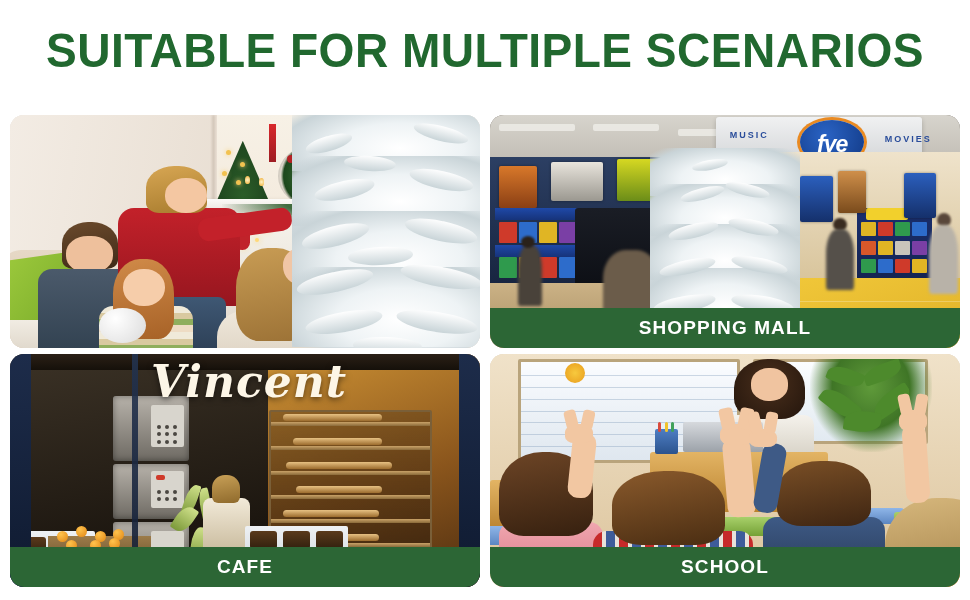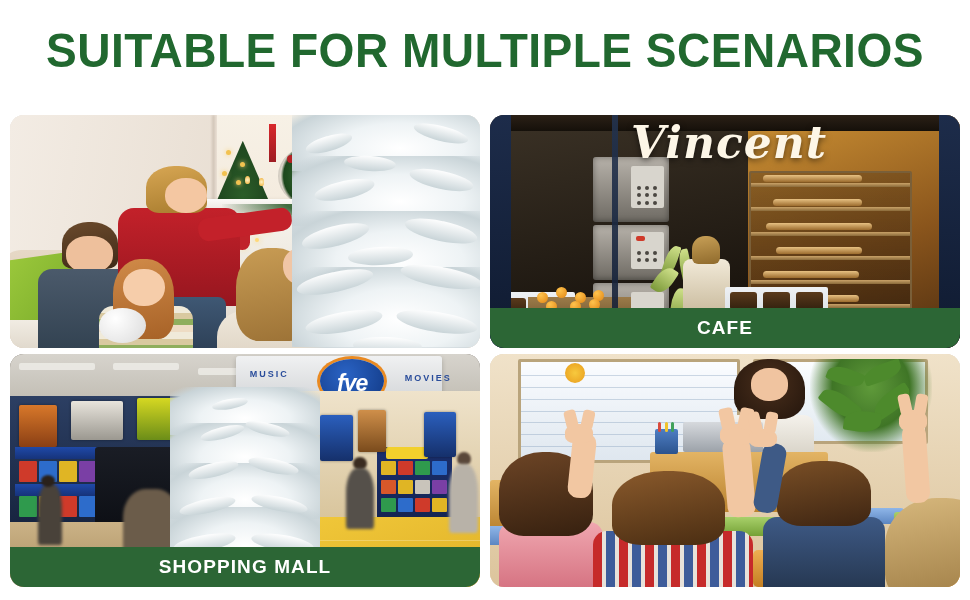--- a/index.html
+++ b/index.html
@@ -363,126 +363,20 @@
             <div class="needle" style="left:24%;top:20%;width:24%;height:6%;transform:rotate(4deg)"></div>
             <div class="needle" style="left:26%;top:56%;width:30%;height:7%;transform:rotate(-3deg)"></div>
             <div class="needle" style="left:28%;top:92%;width:32%;height:7%;transform:rotate(2deg)"></div>
           </div>
         </div>
       </div>
     </div>
 
     <div class="card">
       <div class="photo">
-        <div class="cafe">
-          <div class="warm"></div>
-          <div class="glassdark"></div>
-          <div class="topbar"></div>
-
-          <div class="oven" style="left:22%;top:18%;width:16%;height:28%"></div>
-          <div class="panel" style="left:30%;top:22%;width:7%;height:18%">
-            <i style="left:18%;top:46%"></i>
-              <i style="left:42%;top:46%"></i>
-              <i style="left:66%;top:46%"></i>
-            <i style="left:18%;top:64%"></i>
-              <i style="left:42%;top:64%"></i>
-              <i style="left:66%;top:64%"></i>
-            <i style="left:18%;top:82%"></i>
-              <i style="left:42%;top:82%"></i>
-              <i style="left:66%;top:82%"></i>
-          </div>
-          <div class="oven" style="left:22%;top:47%;width:16%;height:24%"></div>
-          <div class="panel" style="left:30%;top:50%;width:7%;height:16%">
-            <i style="left:18%;top:52%"></i>
-              <i style="left:42%;top:52%"></i>
-              <i style="left:66%;top:52%"></i>
-            <i style="left:18%;top:72%"></i>
-              <i style="left:42%;top:72%"></i>
-              <i style="left:66%;top:72%"></i>
-          </div>
-          <div class="redbtn" style="left:31%;top:52%"></div>
-          <div class="oven" style="left:22%;top:72%;width:16%;height:22%"></div>
-          <div class="panel" style="left:30%;top:76%;width:7%;height:14%">
-            <i style="left:18%;top:52%"></i>
-              <i style="left:42%;top:52%"></i>
-              <i style="left:66%;top:52%"></i>
-          </div>
-
-          <div class="rack" style="left:55%;top:24%;width:34%;height:74%">
-            <div class="shelf" style="top:6%"></div>
-              <div class="shelf" style="top:20%"></div>
-            <div class="shelf" style="top:34%"></div>
-              <div class="shelf" style="top:48%"></div>
-            <div class="shelf" style="top:62%"></div>
-              <div class="shelf" style="top:76%"></div>
-            <div class="shelf" style="top:90%"></div>
-            <div class="loaf" style="left:8%;top:1%;width:62%"></div>
-            <div class="loaf" style="left:14%;top:15%;width:56%"></div>
-            <div class="loaf" style="left:10%;top:29%;width:66%"></div>
-            <div class="loaf" style="left:16%;top:43%;width:54%"></div>
-            <div class="loaf" style="left:8%;top:57%;width:60%"></div>
-            <div class="loaf" style="left:18%;top:71%;width:50%"></div>
-            <div class="loaf" style="left:12%;top:85%;width:58%"></div>
-          </div>
-
-          <div class="lily">
-            <div class="leaf" style="left:20%;top:0%;width:16%;height:34%;transform:rotate(18deg)"></div>
-            <div class="leaf" style="left:40%;top:4%;width:14%;height:36%;transform:rotate(-12deg)"></div>
-            <div class="leaf" style="left:8%;top:22%;width:22%;height:30%;transform:rotate(34deg)"></div>
-            <div class="leaf" style="left:48%;top:26%;width:22%;height:30%;transform:rotate(-32deg)"></div>
-            <div class="leaf" style="left:28%;top:46%;width:18%;height:36%;transform:rotate(6deg)"></div>
-          </div>
-
-          <div class="baker-body"></div>
-          <div class="baker-hair"></div>
-
-          <div class="tray" style="left:50%;top:74%;width:22%;height:26%">
-            <i style="left:5%;top:8%;width:26%;height:30%"></i>
-              <i style="left:37%;top:8%;width:26%;height:30%"></i>
-            <i style="left:69%;top:8%;width:26%;height:30%"></i>
-            <i style="left:5%;top:50%;width:26%;height:30%"></i>
-              <i style="left:37%;top:50%;width:26%;height:30%"></i>
-            <i style="left:69%;top:50%;width:26%;height:30%"></i>
-          </div>
-          <div class="tray" style="left:0%;top:76%;width:18%;height:24%">
-            <i style="left:6%;top:10%;width:36%;height:32%"></i>
-              <i style="left:52%;top:10%;width:36%;height:32%"></i>
-            <i style="left:6%;top:56%;width:36%;height:32%"></i>
-              <i style="left:52%;top:56%;width:36%;height:32%"></i>
-          </div>
-
-          <div class="basket"></div>
-          <div class="orange" style="left:10%;top:76%"></div>
-          <div class="orange" style="left:14%;top:74%"></div>
-          <div class="orange" style="left:18%;top:76%"></div>
-          <div class="orange" style="left:22%;top:75%"></div>
-          <div class="orange" style="left:12%;top:80%"></div>
-          <div class="orange" style="left:17%;top:80%"></div>
-          <div class="orange" style="left:21%;top:79%"></div>
-
-          <div class="counter"></div>
-
-          <div class="chalk">
-            <i style="top:26%;width:60%"></i>
-              <i style="top:46%;width:48%"></i>
-              <i style="top:66%;width:54%"></i>
-          </div>
-
-          <div class="mullion" style="left:26%"></div>
-          <div class="frame-l"></div>
-          <div class="frame-r"></div>
-
-          <div class="script">Vincent</div>
-        </div>
-      </div>
-      <div class="label">CAFE</div>
-    </div>
-
-    <div class="card">
-      <div class="photo">
         <div class="mall">
           <div class="ceiling"></div>
           <div class="ceil-panel" style="left:2%;width:16%"></div>
           <div class="ceil-panel" style="left:22%;width:14%"></div>
           <div class="ceil-panel" style="left:40%;width:10%;top:6%"></div>
 
           <div class="signboard"></div>
           <div class="sign-word" style="left:51%;top:6.5%">MUSIC</div>
           <div class="sign-oval"></div>
           <div class="sign-fye">fye</div>
@@ -582,20 +476,126 @@
             <div class="needle" style="left:54%;top:74%;width:42%;height:8%;transform:rotate(9deg)"></div>
             <div class="needle" style="left:20%;top:88%;width:56%;height:8%;transform:rotate(1deg)"></div>
           </div>
         </div>
       </div>
       <div class="label">SHOPPING MALL</div>
     </div>
 
     <div class="card">
       <div class="photo">
+        <div class="cafe">
+          <div class="warm"></div>
+          <div class="glassdark"></div>
+          <div class="topbar"></div>
+
+          <div class="oven" style="left:22%;top:18%;width:16%;height:28%"></div>
+          <div class="panel" style="left:30%;top:22%;width:7%;height:18%">
+            <i style="left:18%;top:46%"></i>
+              <i style="left:42%;top:46%"></i>
+              <i style="left:66%;top:46%"></i>
+            <i style="left:18%;top:64%"></i>
+              <i style="left:42%;top:64%"></i>
+              <i style="left:66%;top:64%"></i>
+            <i style="left:18%;top:82%"></i>
+              <i style="left:42%;top:82%"></i>
+              <i style="left:66%;top:82%"></i>
+          </div>
+          <div class="oven" style="left:22%;top:47%;width:16%;height:24%"></div>
+          <div class="panel" style="left:30%;top:50%;width:7%;height:16%">
+            <i style="left:18%;top:52%"></i>
+              <i style="left:42%;top:52%"></i>
+              <i style="left:66%;top:52%"></i>
+            <i style="left:18%;top:72%"></i>
+              <i style="left:42%;top:72%"></i>
+              <i style="left:66%;top:72%"></i>
+          </div>
+          <div class="redbtn" style="left:31%;top:52%"></div>
+          <div class="oven" style="left:22%;top:72%;width:16%;height:22%"></div>
+          <div class="panel" style="left:30%;top:76%;width:7%;height:14%">
+            <i style="left:18%;top:52%"></i>
+              <i style="left:42%;top:52%"></i>
+              <i style="left:66%;top:52%"></i>
+          </div>
+
+          <div class="rack" style="left:55%;top:24%;width:34%;height:74%">
+            <div class="shelf" style="top:6%"></div>
+              <div class="shelf" style="top:20%"></div>
+            <div class="shelf" style="top:34%"></div>
+              <div class="shelf" style="top:48%"></div>
+            <div class="shelf" style="top:62%"></div>
+              <div class="shelf" style="top:76%"></div>
+            <div class="shelf" style="top:90%"></div>
+            <div class="loaf" style="left:8%;top:1%;width:62%"></div>
+            <div class="loaf" style="left:14%;top:15%;width:56%"></div>
+            <div class="loaf" style="left:10%;top:29%;width:66%"></div>
+            <div class="loaf" style="left:16%;top:43%;width:54%"></div>
+            <div class="loaf" style="left:8%;top:57%;width:60%"></div>
+            <div class="loaf" style="left:18%;top:71%;width:50%"></div>
+            <div class="loaf" style="left:12%;top:85%;width:58%"></div>
+          </div>
+
+          <div class="lily">
+            <div class="leaf" style="left:20%;top:0%;width:16%;height:34%;transform:rotate(18deg)"></div>
+            <div class="leaf" style="left:40%;top:4%;width:14%;height:36%;transform:rotate(-12deg)"></div>
+            <div class="leaf" style="left:8%;top:22%;width:22%;height:30%;transform:rotate(34deg)"></div>
+            <div class="leaf" style="left:48%;top:26%;width:22%;height:30%;transform:rotate(-32deg)"></div>
+            <div class="leaf" style="left:28%;top:46%;width:18%;height:36%;transform:rotate(6deg)"></div>
+          </div>
+
+          <div class="baker-body"></div>
+          <div class="baker-hair"></div>
+
+          <div class="tray" style="left:50%;top:74%;width:22%;height:26%">
+            <i style="left:5%;top:8%;width:26%;height:30%"></i>
+              <i style="left:37%;top:8%;width:26%;height:30%"></i>
+            <i style="left:69%;top:8%;width:26%;height:30%"></i>
+            <i style="left:5%;top:50%;width:26%;height:30%"></i>
+              <i style="left:37%;top:50%;width:26%;height:30%"></i>
+            <i style="left:69%;top:50%;width:26%;height:30%"></i>
+          </div>
+          <div class="tray" style="left:0%;top:76%;width:18%;height:24%">
+            <i style="left:6%;top:10%;width:36%;height:32%"></i>
+              <i style="left:52%;top:10%;width:36%;height:32%"></i>
+            <i style="left:6%;top:56%;width:36%;height:32%"></i>
+              <i style="left:52%;top:56%;width:36%;height:32%"></i>
+          </div>
+
+          <div class="basket"></div>
+          <div class="orange" style="left:10%;top:76%"></div>
+          <div class="orange" style="left:14%;top:74%"></div>
+          <div class="orange" style="left:18%;top:76%"></div>
+          <div class="orange" style="left:22%;top:75%"></div>
+          <div class="orange" style="left:12%;top:80%"></div>
+          <div class="orange" style="left:17%;top:80%"></div>
+          <div class="orange" style="left:21%;top:79%"></div>
+
+          <div class="counter"></div>
+
+          <div class="chalk">
+            <i style="top:26%;width:60%"></i>
+              <i style="top:46%;width:48%"></i>
+              <i style="top:66%;width:54%"></i>
+          </div>
+
+          <div class="mullion" style="left:26%"></div>
+          <div class="frame-l"></div>
+          <div class="frame-r"></div>
+
+          <div class="script">Vincent</div>
+        </div>
+      </div>
+      <div class="label">CAFE</div>
+    </div>
+
+    <div class="card">
+      <div class="photo">
         <div class="school">
           <div class="wall"></div>
 
           <div class="board">
             <i style="top:14%"></i>
               <i style="top:26%"></i>
               <i style="top:38%"></i>
             <i style="top:50%"></i>
               <i style="top:62%"></i>
               <i style="top:74%"></i>
@@ -658,16 +658,17 @@
           <div class="finger" style="left:55%;top:25%;width:2.5%;height:9%;transform:rotate(-14deg)"></div>
           <div class="finger" style="left:58.5%;top:25%;width:2.5%;height:9%;transform:rotate(10deg)"></div>
 
           <div class="kid-hair" style="left:84%;top:62%;width:24%;height:44%;background:linear-gradient(170deg,#d6b77c,#9e7c44)"></div>
           <div class="arm" style="left:88%;top:30%;width:5%;height:34%;background:#f2c7a2;transform:rotate(-4deg)"></div>
           <div class="hand" style="left:87%;top:24%;width:6%;height:9%"></div>
           <div class="finger" style="left:87%;top:17%;width:2.5%;height:9%;transform:rotate(-12deg)"></div>
           <div class="finger" style="left:90.5%;top:17%;width:2.5%;height:9%;transform:rotate(10deg)"></div>
         </div>
       </div>
+      <div class="label">SCHOOL</div>
     </div>
 
   </div>
 </div>
 
 </body></html>

